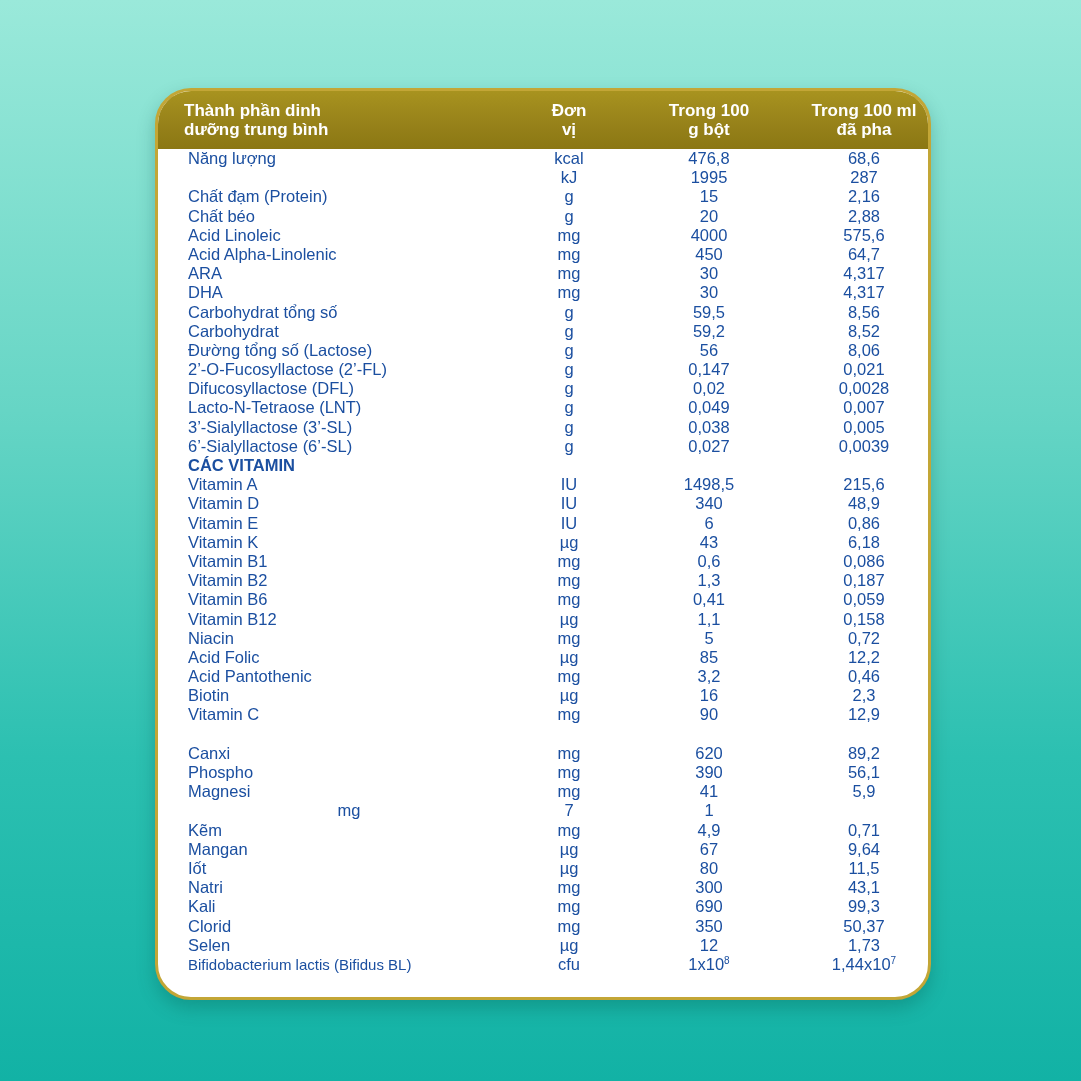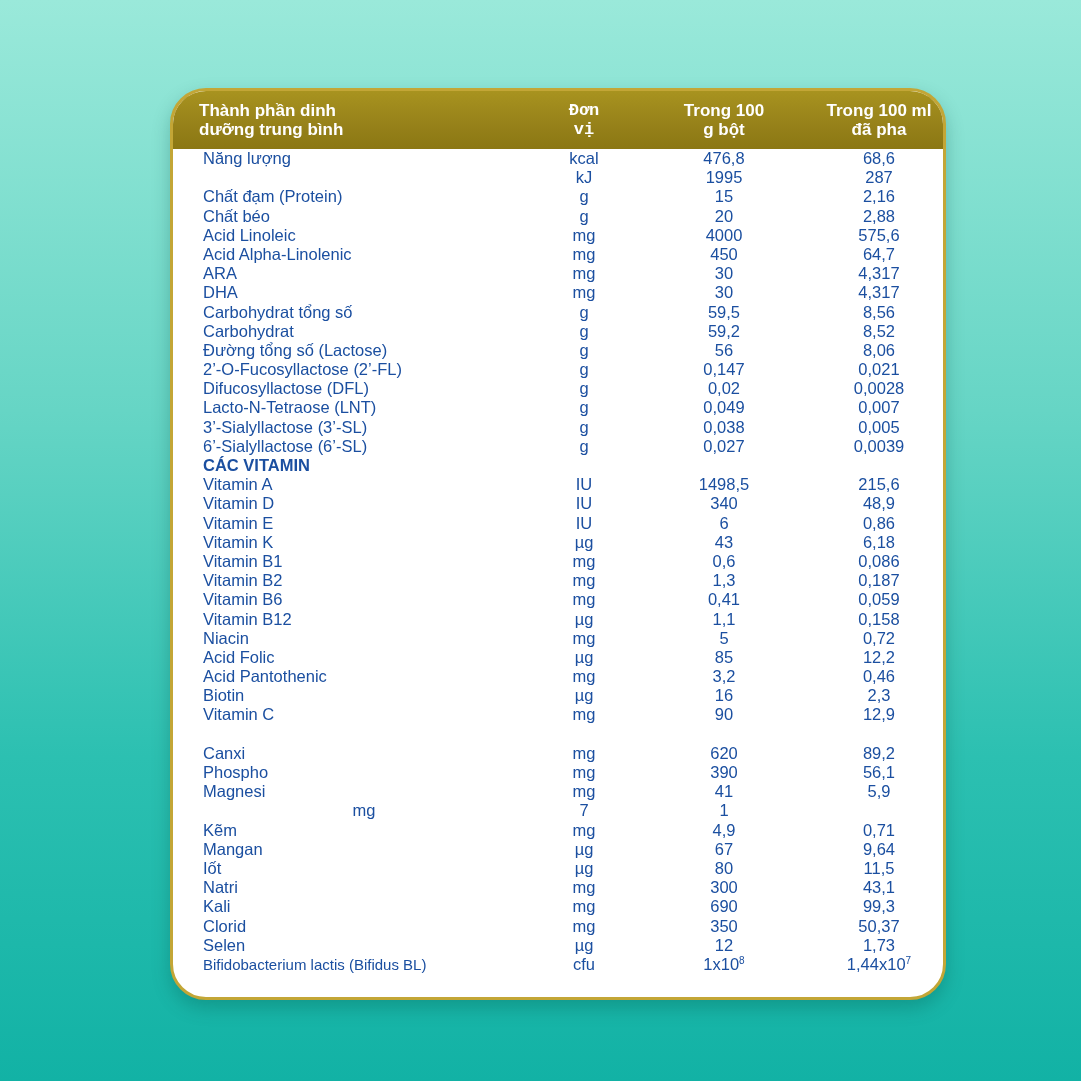--- a/index.html
+++ b/index.html
@@ -6,36 +6,35 @@
   body{
     width:1081px;height:1081px;position:relative;overflow:hidden;
     font-family:"Liberation Sans",sans-serif;
     background:linear-gradient(180deg,#9ae9da 0%, #66d5c5 38%, #2cc0b1 70%, #12b2a5 100%);
   }
   .card{
     position:absolute;left:155px;top:88px;width:776px;height:912px;
     box-sizing:border-box;background:#ffffff;
     border:3px solid #c3a636;border-radius:36px;overflow:hidden;
     box-shadow:0 8px 18px rgba(0,80,70,.28);
-    margin-left:15px;
   }
   .grid{
     display:grid;
     grid-template-columns:330px 110px 170px 140px;
     padding-left:26px;
   }
   .card-header{
     height:58px;align-items:center;
     background:linear-gradient(180deg,#a8931f 0%, #97821a 55%, #8b7713 100%);
     color:#ffffff;font-weight:bold;font-size:17px;line-height:19px;
   }
   .card-header .th{display:flex;align-items:center;}
   .th.name span{max-width:190px;}
   .th.unit,.th.g,.th.ml{justify-content:center;text-align:center;}
-  .th.unit span{max-width:38px;font-family:Liberation Mono, monospace;}
+  .th.unit span{max-width:38px;}
   .th.g span{max-width:88px;}
   .th.ml span{max-width:118px;}
   .card-body{color:#1b4fa0;font-size:16.5px;}
   .row{height:19.2px;line-height:19.2px;}
   .cell{white-space:nowrap;overflow:visible;}
   .cell.name{text-align:left;padding-left:4px;}
   .cell.unit,.cell.g,.cell.ml{text-align:center;}
   .row.section .cell.name{font-weight:bold;}
   .row.italic .cell.name{font-size:15px;}
   sup{font-size:10px;line-height:0;vertical-align:super;}

